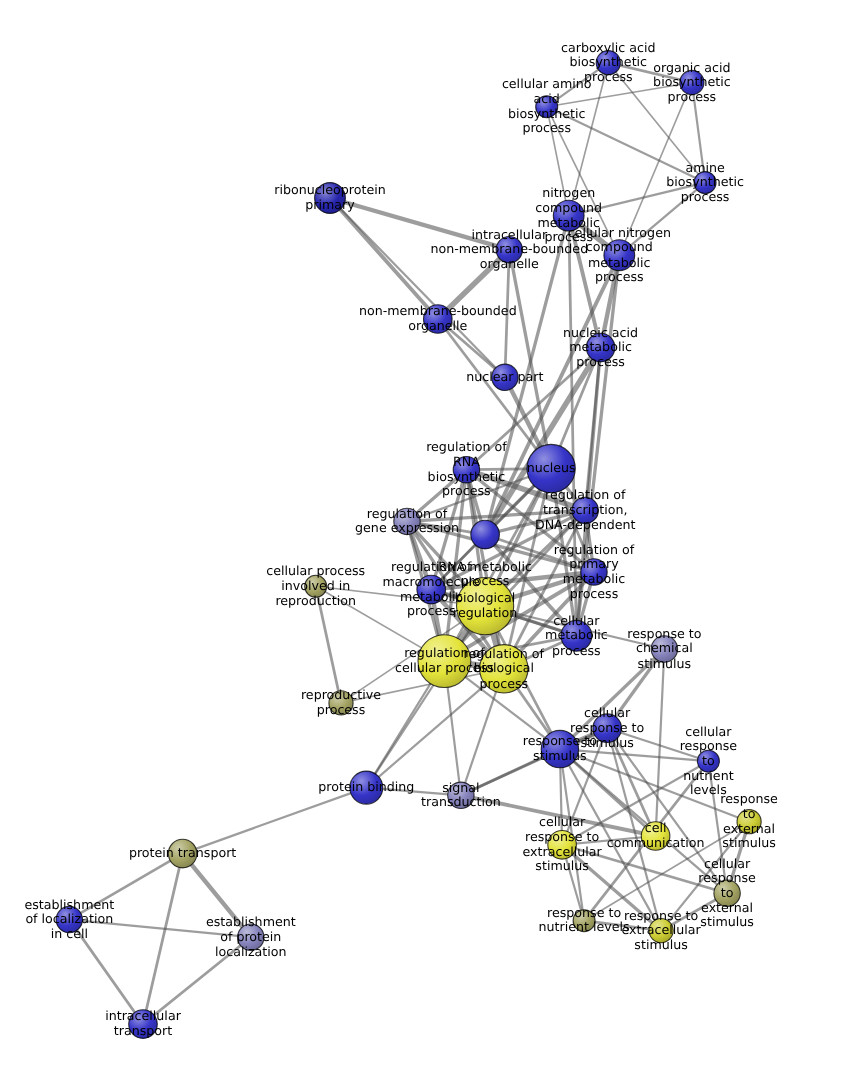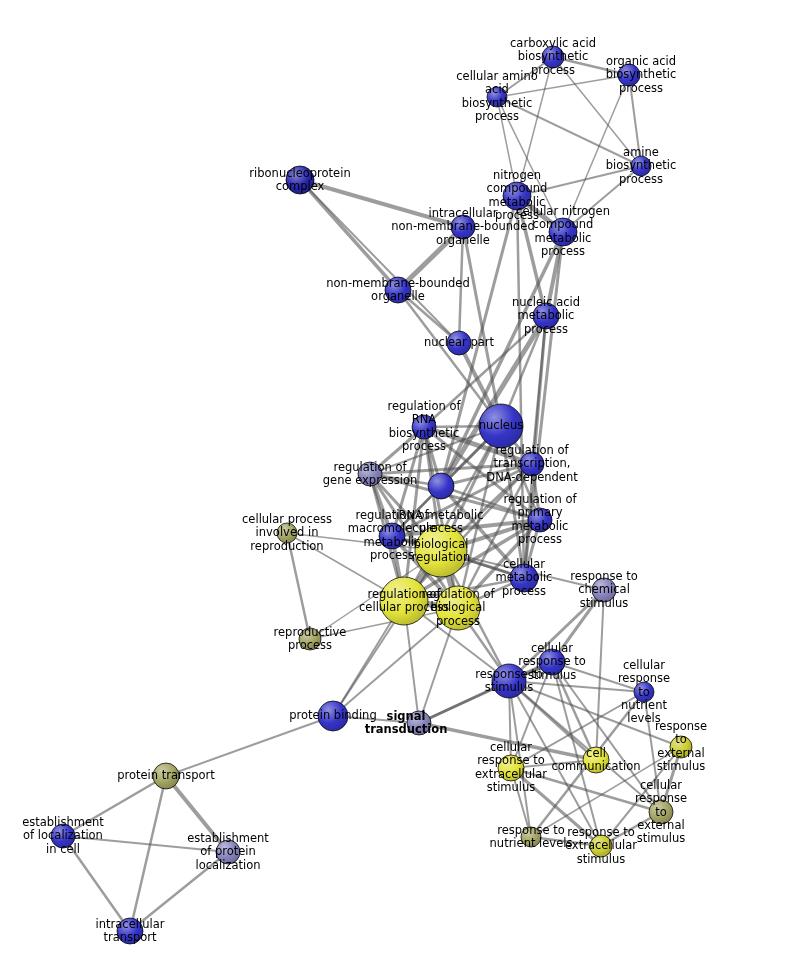--- a/index.html
+++ b/index.html
@@ -234,32 +234,32 @@
       <circle cx="63" cy="836" r="12" fill="url(#grad-blue)" stroke="rgba(0,0,0,0.75)" stroke-width="1"></circle>
       <circle cx="228" cy="852" r="12" fill="url(#grad-slate)" stroke="rgba(0,0,0,0.75)" stroke-width="1"></circle>
       <circle cx="130" cy="931" r="13" fill="url(#grad-blue)" stroke="rgba(0,0,0,0.75)" stroke-width="1"></circle>
       <circle cx="287" cy="533" r="10" fill="url(#grad-olive)" stroke="rgba(0,0,0,0.75)" stroke-width="1"></circle>
       <circle cx="310" cy="639" r="11" fill="url(#grad-olive)" stroke="rgba(0,0,0,0.75)" stroke-width="1"></circle>
     </svg>
   <div id="labels-layer">
       <div class="node-label" style="left: 553px; top: 57px; color: rgb(0, 0, 0);">carboxylic acid
 biosynthetic
 process</div>
-      <div class="node-label" style="left: 629px; top: 75px; color: rgb(0, 0, 0); margin-left: 12px;">organic acid
+      <div class="node-label" style="left: 629px; top: 75px; color: rgb(0, 0, 0);">organic acid
 biosynthetic
 process</div>
       <div class="node-label" style="left: 497px; top: 97px; color: rgb(0, 0, 0);">cellular amino
 acid
 biosynthetic
 process</div>
       <div class="node-label" style="left: 641px; top: 166px; color: rgb(0, 0, 0);">amine
 biosynthetic
 process</div>
       <div class="node-label" style="left: 300px; top: 180px; color: rgb(0, 0, 0);">ribonucleoprotein
-complex</div>
+primary</div>
       <div class="node-label" style="left: 517px; top: 196px; color: rgb(0, 0, 0);">nitrogen
 compound
 metabolic
 process</div>
       <div class="node-label" style="left: 463px; top: 227px; color: rgb(0, 0, 0);">intracellular
 non-membrane-bounded
 organelle</div>
       <div class="node-label" style="left: 563px; top: 232px; color: rgb(0, 0, 0);">cellular nitrogen
 compound
 metabolic
@@ -323,21 +323,21 @@
       <div class="node-label" style="left: 661px; top: 812px; color: rgb(0, 0, 0);">cellular
 response to
 external
 stimulus</div>
       <div class="node-label" style="left: 531px; top: 837px; color: rgb(0, 0, 0);">response to
 nutrient levels</div>
       <div class="node-label" style="left: 601px; top: 846px; color: rgb(0, 0, 0);">response to
 extracellular
 stimulus</div>
       <div class="node-label" style="left: 333px; top: 716px; color: rgb(0, 0, 0); text-align: right;">protein binding</div>
-      <div class="node-label" style="left: 406px; top: 723px; color: rgb(0, 0, 0); font-weight: bold;">signal
+      <div class="node-label" style="left: 419px; top: 723px; color: rgb(0, 0, 0);">signal
 transduction</div>
       <div class="node-label" style="left: 166px; top: 776px; color: rgb(0, 0, 0);">protein transport</div>
       <div class="node-label" style="left: 63px; top: 836px; color: rgb(0, 0, 0);">establishment
 of localization
 in cell</div>
       <div class="node-label" style="left: 228px; top: 852px; color: rgb(0, 0, 0);">establishment
 of protein
 localization</div>
       <div class="node-label" style="left: 130px; top: 931px; color: rgb(0, 0, 0);">intracellular
 transport</div>

